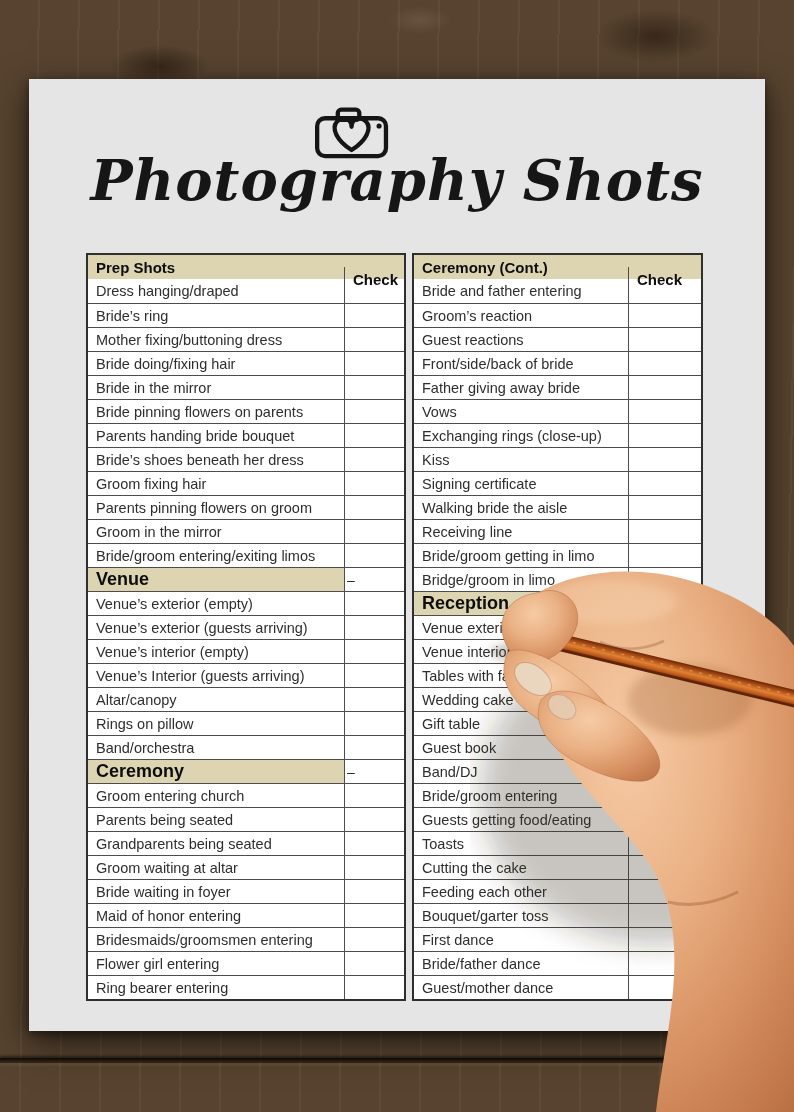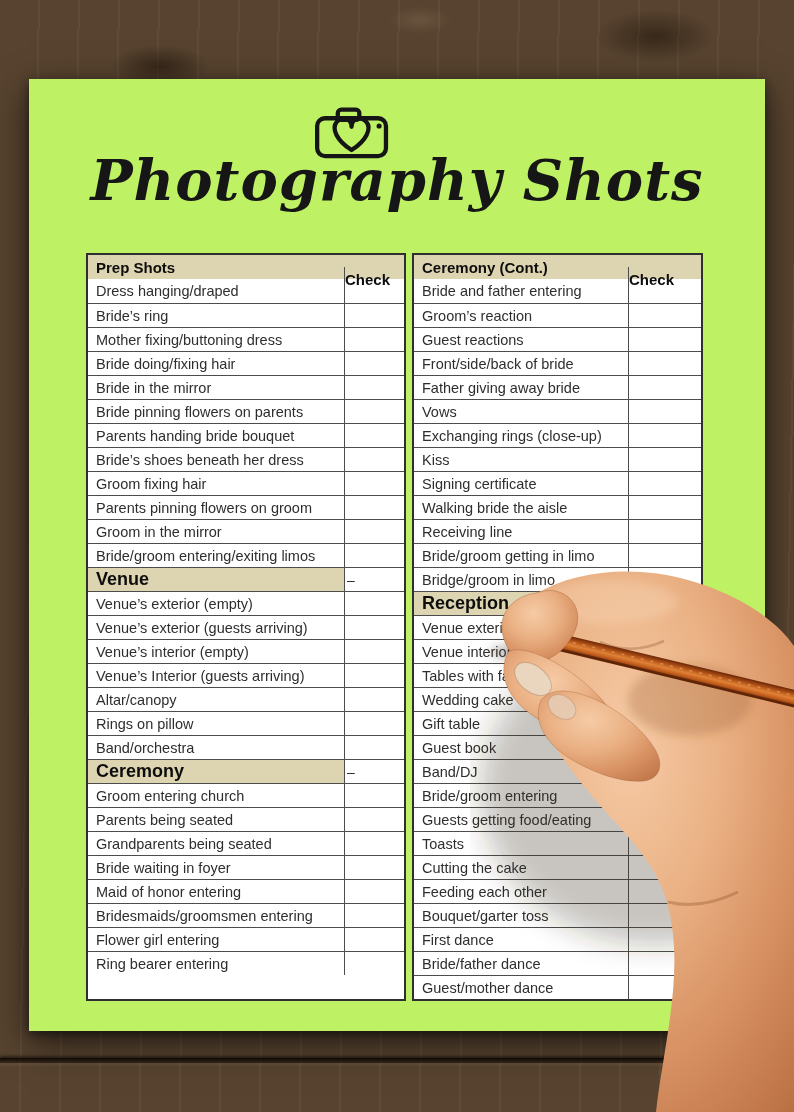--- a/index.html
+++ b/index.html
@@ -20,42 +20,42 @@
       radial-gradient(ellipse 85px 38px at 655px 36px, rgba(30,18,10,.55), transparent 70%),
       radial-gradient(ellipse 45px 20px at 420px 20px, rgba(255,230,200,.10), transparent 70%),
       repeating-linear-gradient(91deg, transparent 0 38px, rgba(255,225,190,.05) 38px 40px);
   }
   .seam{position:absolute;left:0;top:1058px;width:794px;height:5px;
     background:linear-gradient(to bottom,rgba(8,4,2,.9),rgba(40,28,16,.6));
     box-shadow:0 3px 2px rgba(200,175,140,.10), 0 -2px 3px rgba(0,0,0,.5);}
 
   
   .paper{position:absolute;left:29px;top:79px;width:736px;height:952px;
-    background:#bef264;
+    background:#e5e5e5;
     box-shadow:0 12px 34px rgba(0,0,0,.6),0 3px 9px rgba(0,0,0,.45);}
 
   .title-wrap{position:absolute;left:0;top:24px;width:736px;text-align:center;}
   .camera{display:block;width:86px;height:58px;margin:0 auto;position:relative;left:-42px;}
   .script-title{margin-top:-14px;font-family:"DejaVu Serif",serif;font-style:italic;font-weight:bold;
     font-size:56px;letter-spacing:1px;color:#161616;white-space:nowrap;}
 
   
   .tables{position:absolute;left:57px;top:174px;display:flex;gap:6px;}
   .table{border:2px solid #2f2f2f;background:#fff;box-sizing:border-box;}
   .table.left{width:320px;}
   .table.right{width:291px;}
   .trow{display:flex;height:24px;box-sizing:border-box;align-items:center;}
   .trow + .trow{border-top:1px solid #4c4c4c;}
   .cl{flex:1;padding-left:8px;font-size:14.5px;color:#2e2e2e;white-space:nowrap;overflow:hidden;height:100%;display:flex;align-items:center;}
   .cc{width:60px;height:100%;border-left:1px solid #4c4c4c;box-sizing:border-box;
       font-size:14px;color:#2e2e2e;display:flex;align-items:center;padding-left:2px;}
   .table.right .cc{width:73px;}
   .thead{background:#ddd5b1;}
   .thead .cl,.thead .cc{font-weight:bold;color:#0d0d0d;font-size:15px;}
-  .thead .cc{padding-left:0;margin-top:24px;}
+  .thead .cc{padding-left:8px;margin-top:24px;}
   .trow.section .cl{background:#ddd5b1;font-weight:bold;color:#0d0d0d;font-size:18px;}
 
   
   .hand-svg{position:absolute;left:470px;top:560px;width:324px;height:552px;pointer-events:none;}
 </style>
 </head>
 <body>
 
 <div class="stage">
   <div class="wood"></div>
@@ -167,20 +167,24 @@
             <div class="trow">
               <div class="cl">Groom entering church</div>
               <div class="cc"></div>
             </div>
             <div class="trow">
               <div class="cl">Parents being seated</div>
               <div class="cc"></div>
             </div>
             <div class="trow">
               <div class="cl">Grandparents being seated</div>
+              <div class="cc"></div>
+            </div>
+            <div class="trow">
+              <div class="cl">Groom waiting at altar</div>
               <div class="cc"></div>
             </div>
             <div class="trow">
               <div class="cl">Bride waiting in foyer</div>
               <div class="cc"></div>
             </div>
             <div class="trow">
               <div class="cl">Maid of honor entering</div>
               <div class="cc"></div>
             </div>

